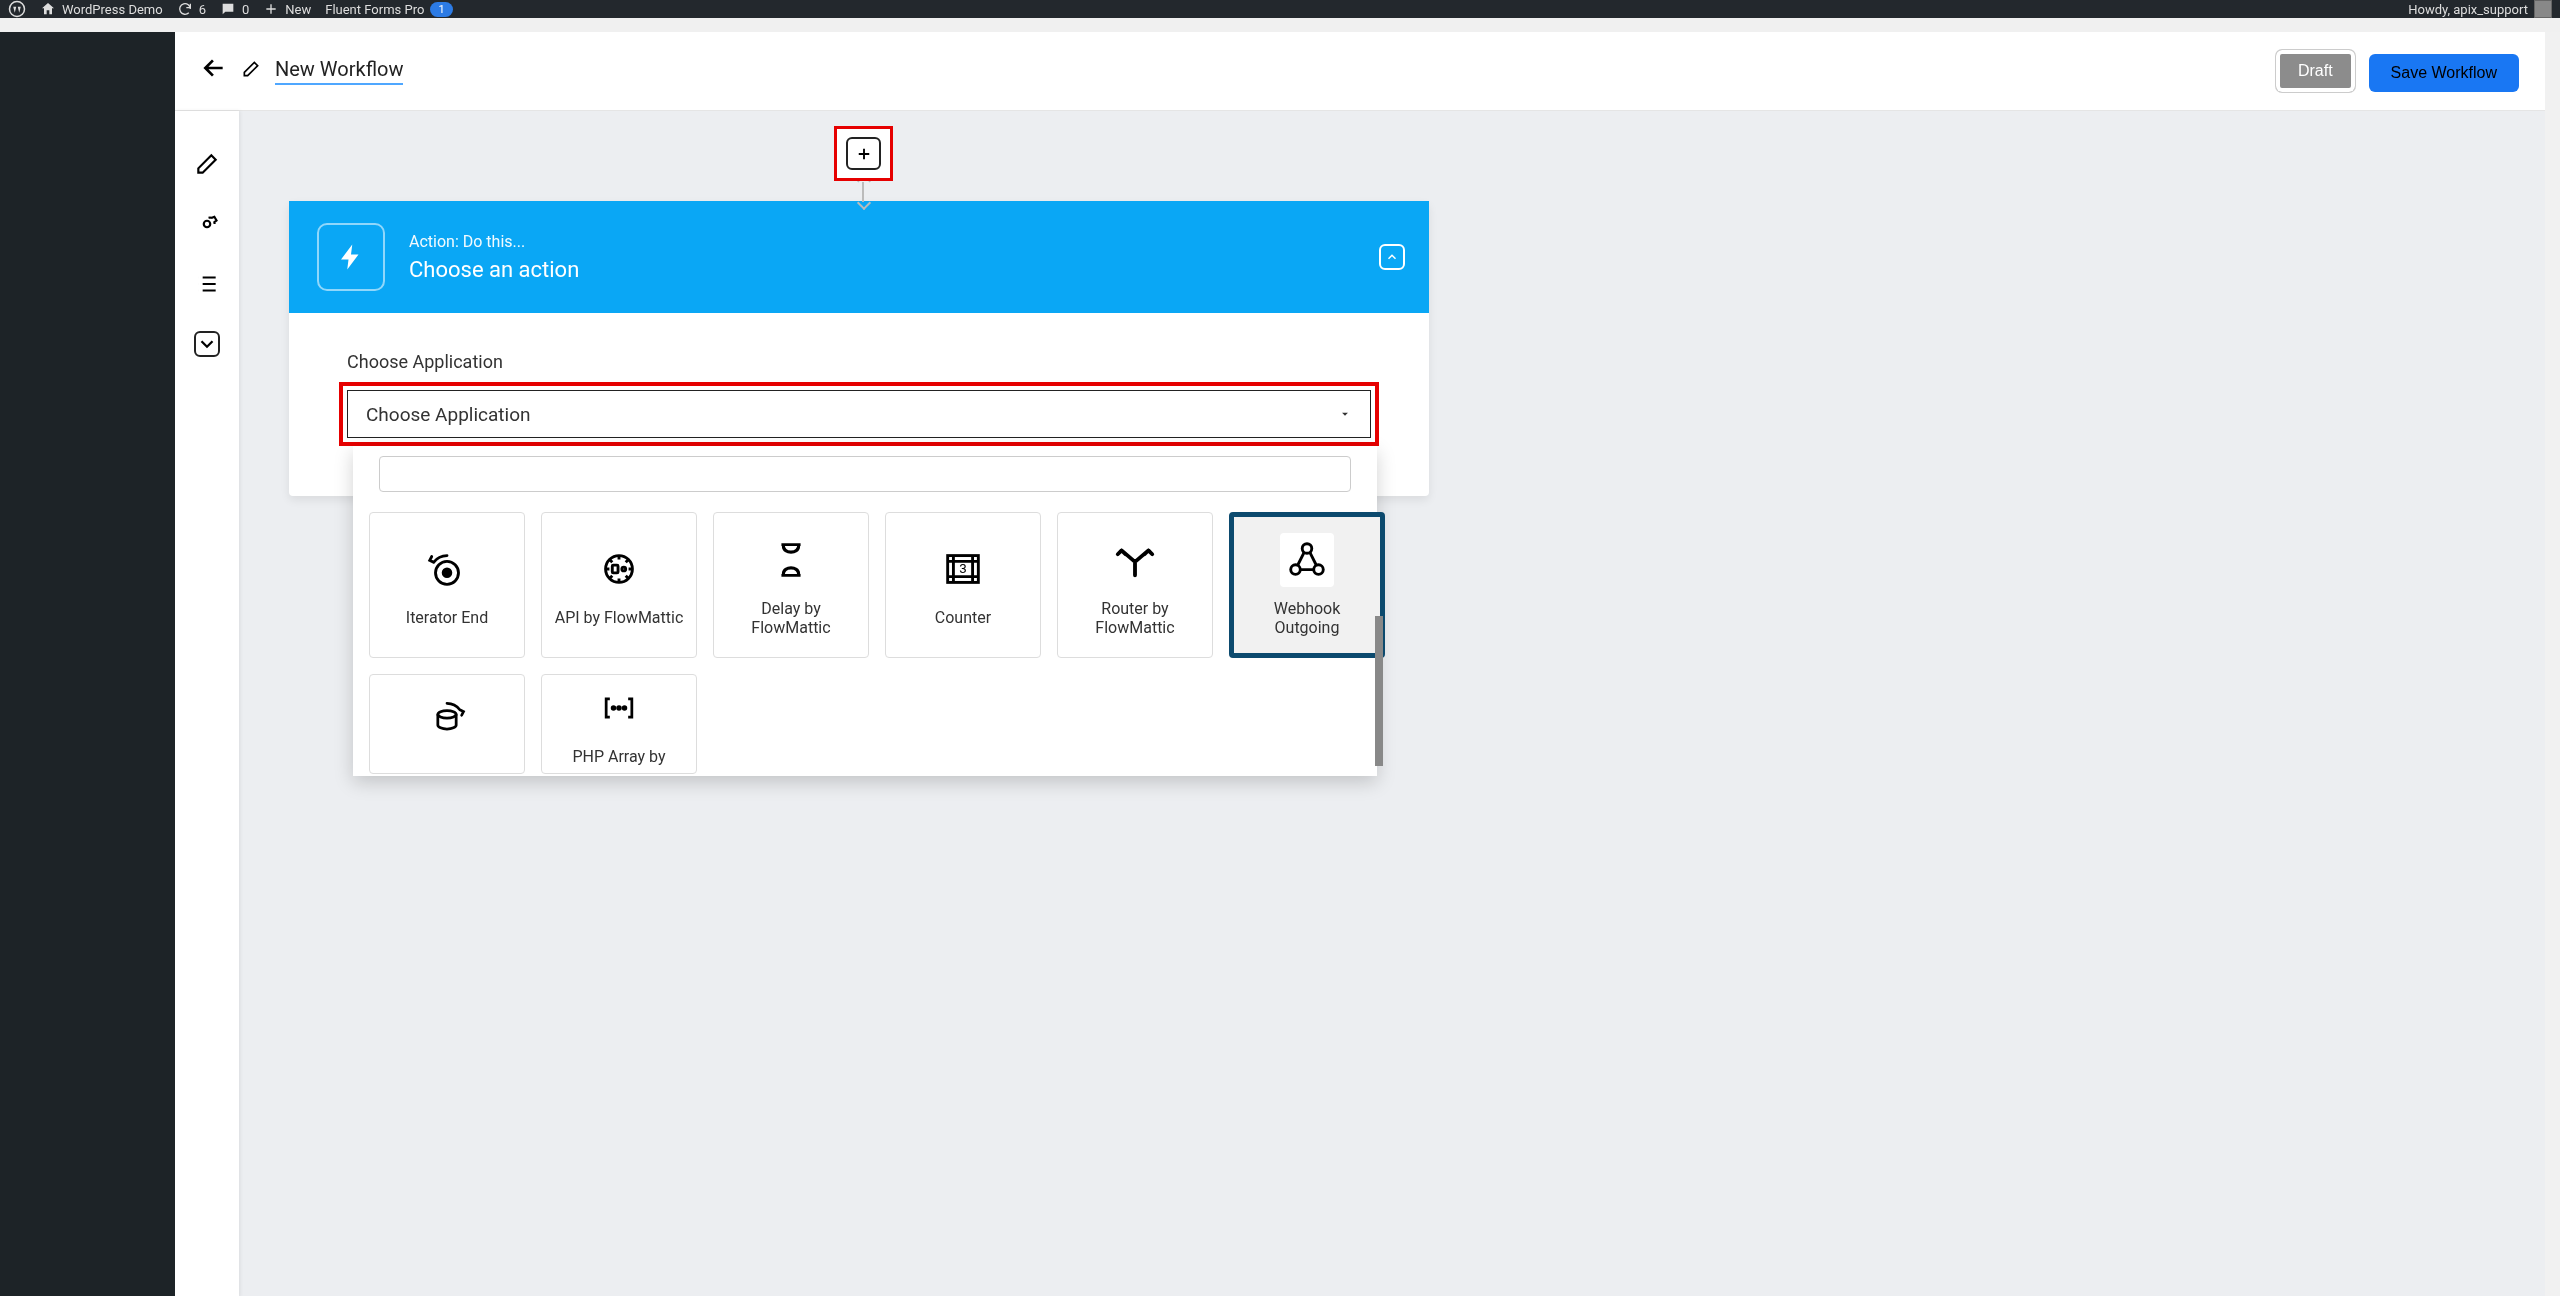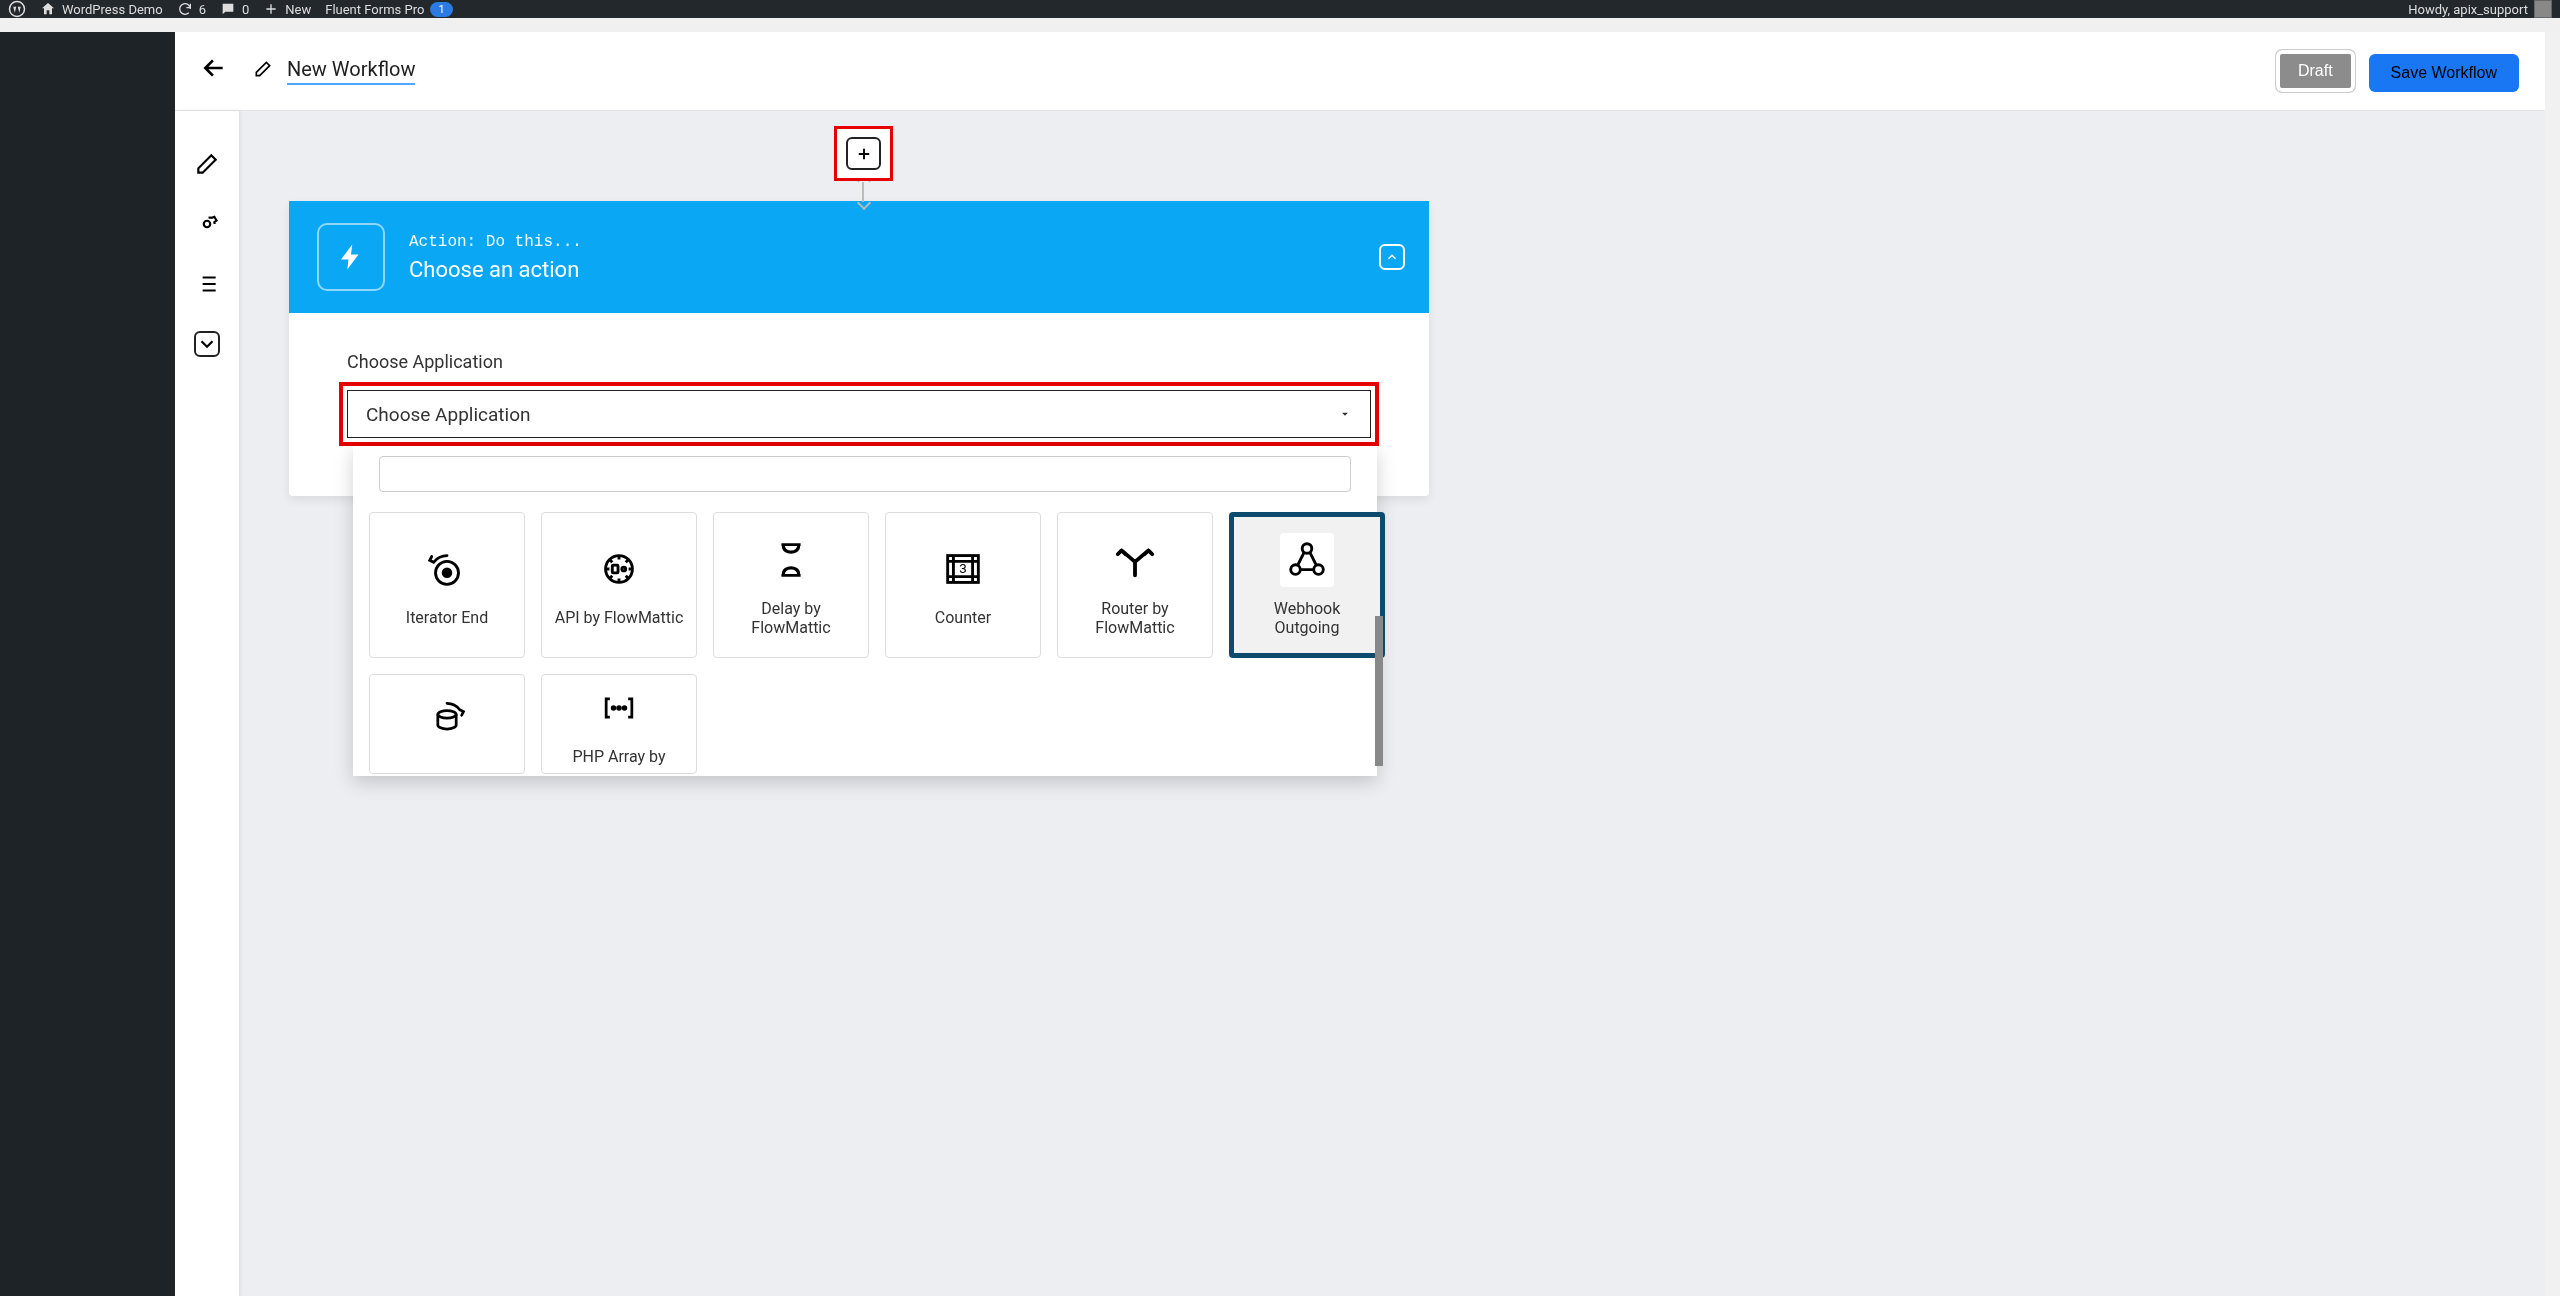--- a/index.html
+++ b/index.html
@@ -12,21 +12,21 @@
   .badge { background: #2c7be5; color: #fff; border-radius: 10px; padding: 1px 8px; font-size: 11px; }
   .avatar { width: 18px; height: 18px; background: #888; border: 1px solid #666; }
   .right-scrollbar-area { position: fixed; top: 32px; right: 0; bottom: 0; width: 15px; background: #f1f1f1; z-index: 50; }
 
   
   .wp-left { position: fixed; top: 32px; left: 0; bottom: 0; width: 175px; background: #1d2327; }
 
   
   .app { position: absolute; top: 32px; left: 175px; right: 15px; bottom: 0; background: #eceef1; overflow: hidden; }
   .app-header { display: flex; align-items: center; justify-content: space-between; padding: 18px 26px; background: #fff; border-bottom: 1px solid #e5e5e5; }
-  .app-header-left { display: flex; align-items: center; gap: 26px; }
+  .app-header-left { display: flex; align-items: center; gap: 14px; }
   .back-arrow { font-size: 24px; cursor: pointer; }
   .title-wrap { display: flex; align-items: center; gap: 14px; }
   .edit-icon { font-size: 18px; color: #333; }
   .workflow-title { font-size: 20px; font-weight: 400; color: #222; border-bottom: 2px solid #4fa7ff; padding-bottom: 2px; }
   .app-header-right { display: flex; align-items: flex-end; gap: 14px; }
   .btn { padding: 10px 22px; border-radius: 6px; font-size: 16px; cursor: pointer; border: none; }
   .btn-draft { background: #8c8c8c; color: #fff; box-shadow: inset 0 0 0 4px #fff, 0 0 0 1px #ccc; padding: 12px 22px; }
   .btn-save { background: #1977f3; color: #000000; }
 
   .canvas { position: relative; padding: 0; height: calc(100% - 78px); }
@@ -44,21 +44,21 @@
   .connector-line { position: absolute; left: 687px; top: 71px; width: 2px; height: 20px; background: #bbb; z-index: 4;}
   .connector-line::before, .connector-line::after { content:""; position:absolute; left:-3px; width:8px; height:8px; border:solid #bbb; border-width:0 2px 2px 0; }
   .connector-line::before { top:-6px; transform:rotate(-135deg); }
   .connector-line::after { bottom:-6px; transform:rotate(45deg); }
 
   
   .wf-card { position: absolute; left: 114px; top: 90px; width: 1140px; background: #fff; border-radius: 4px; box-shadow: 0 4px 10px rgba(0,0,0,.08); }
   .wf-card-header { background: #0aa7f5; color: #fff; padding: 22px 28px; display: flex; align-items: center; gap: 24px; position: relative; }
   .wf-icon-box { width: 68px; height: 68px; border: 2px solid rgba(255,255,255,.55); border-radius: 10px; display: flex; align-items: center; justify-content: center; }
   .wf-icon-box svg { width: 30px; height: 30px; fill: #fff; }
-  .wf-head-text .line1 { font-size: 16px; opacity: .95; margin-bottom: 6px; font-family: Liberation Mono, monospace; }
+  .wf-head-text .line1 { font-size: 16px; opacity: .95; margin-bottom: 6px; }
   .wf-head-text .line2 { font-size: 22px; }
   .wf-collapse { position: absolute; right: 24px; top: 50%; transform: translateY(-50%); width: 26px; height: 26px; border: 2px solid #fff; border-radius: 6px; display:flex; align-items:center; justify-content:center; }
   .wf-body { padding: 26px 28px 50px 28px; }
   .field-label { font-size: 18px; color: #333; margin: 12px 0 10px 30px; }
   .select-wrap { border: 4px solid #e60000; padding: 4px; margin: 0 22px; }
   .select-box { width: 100%; height: 48px; border: 1px solid #222; background: #fff; display: flex; align-items: center; justify-content: space-between; padding: 0 18px; font-size: 19px; color: #333; cursor: pointer; }
 
   
   .dropdown-panel { position: absolute; left: 178px; top: 335px; width: 1024px; background: #fff; box-shadow: 0 6px 18px rgba(0,0,0,.18); z-index: 10; }
   .dd-search-wrap { padding: 10px 26px 0 26px; }

